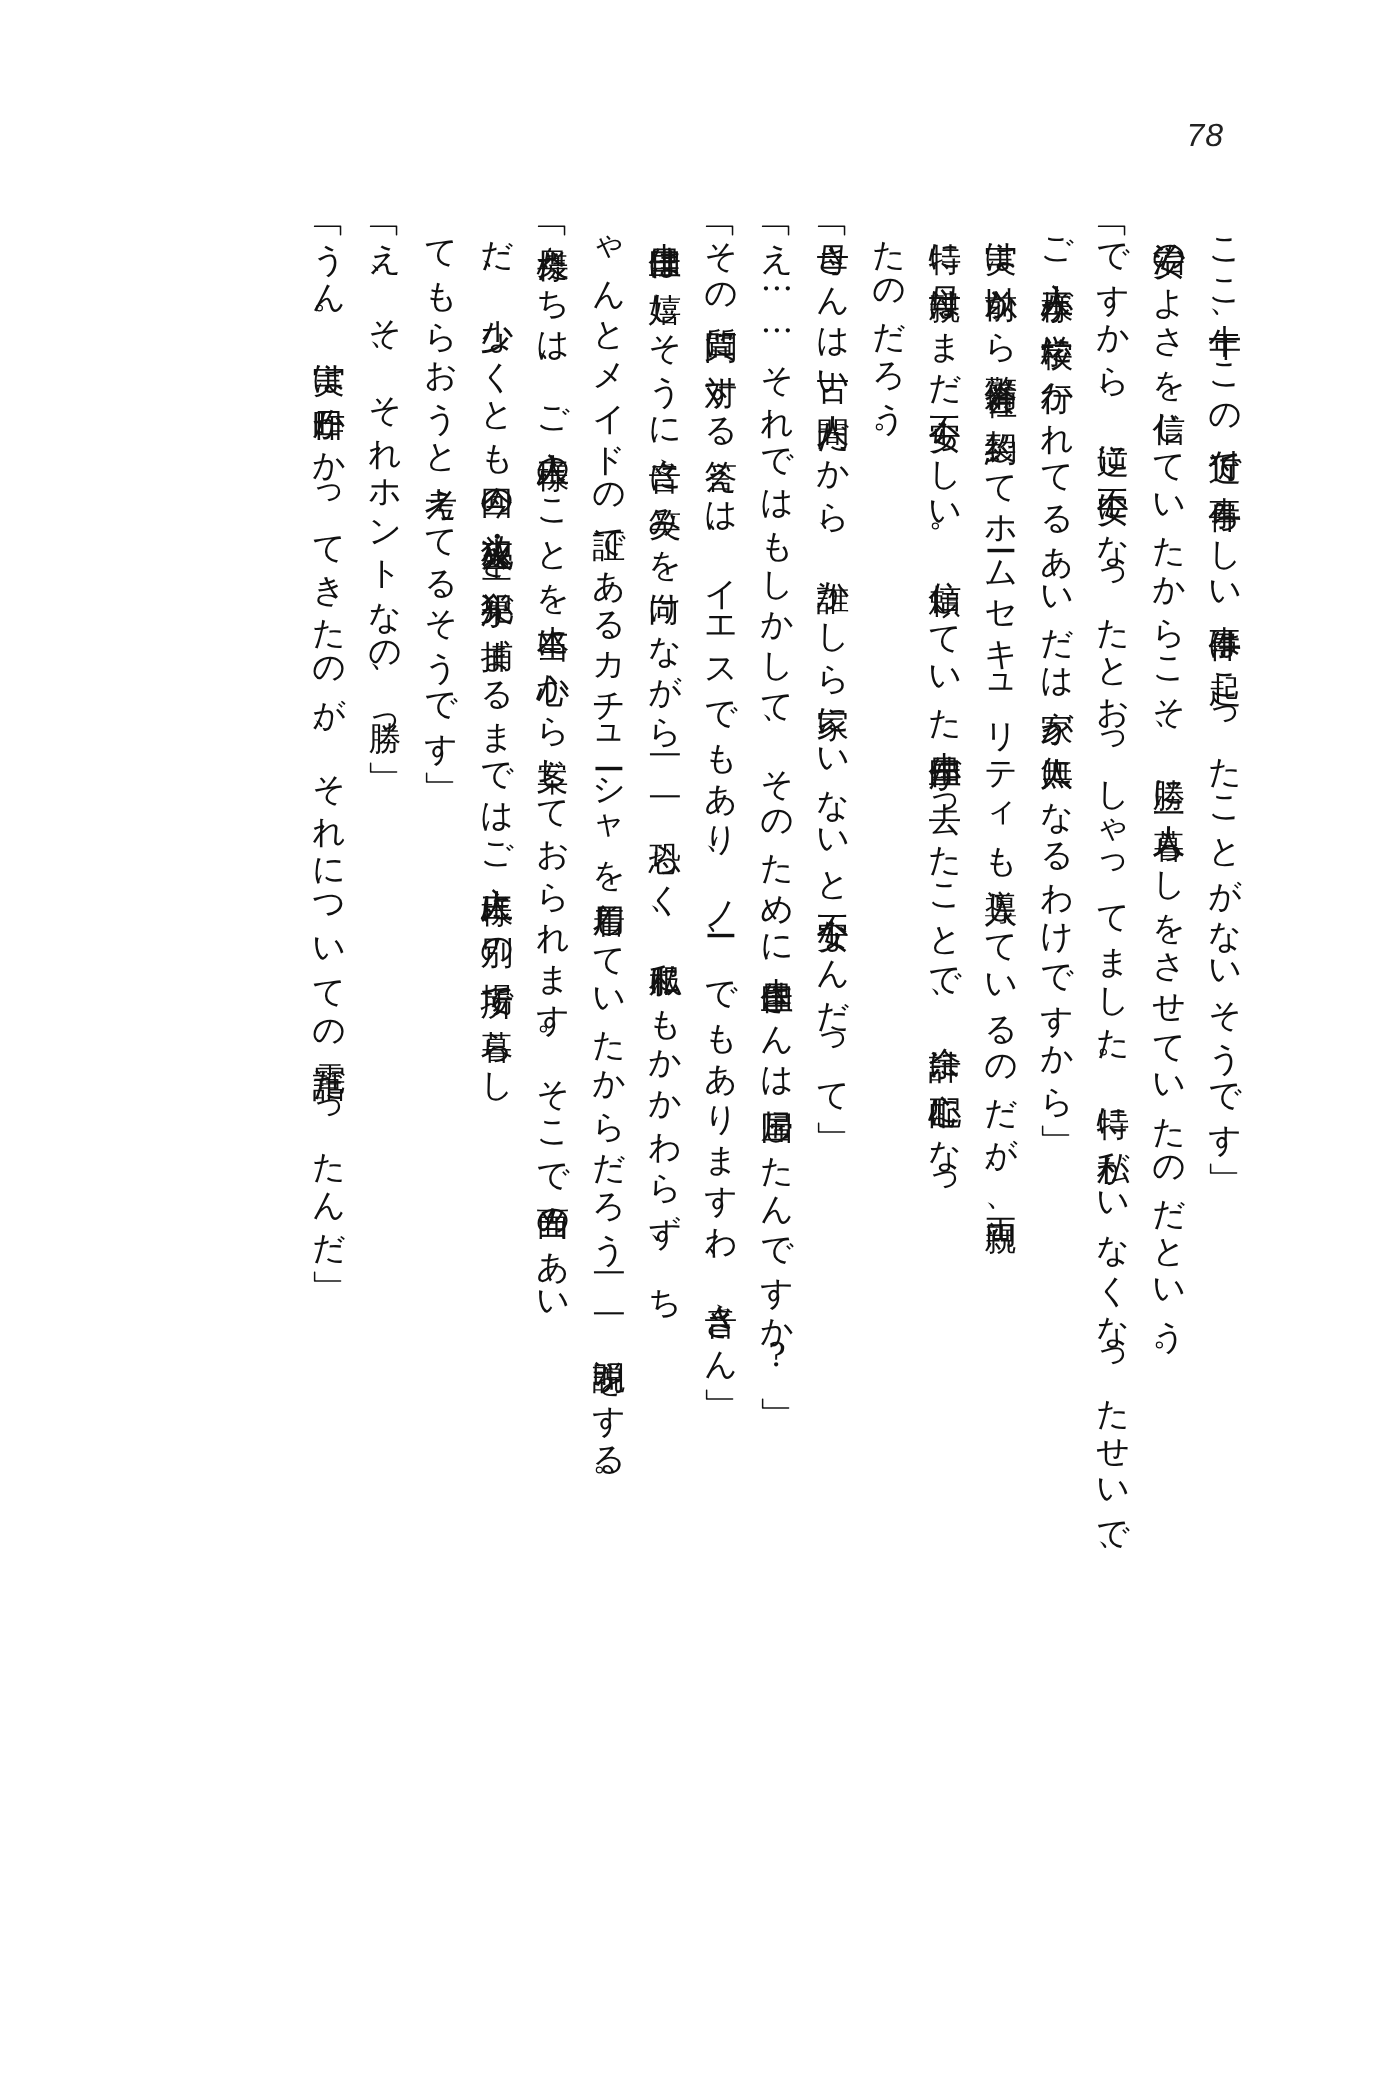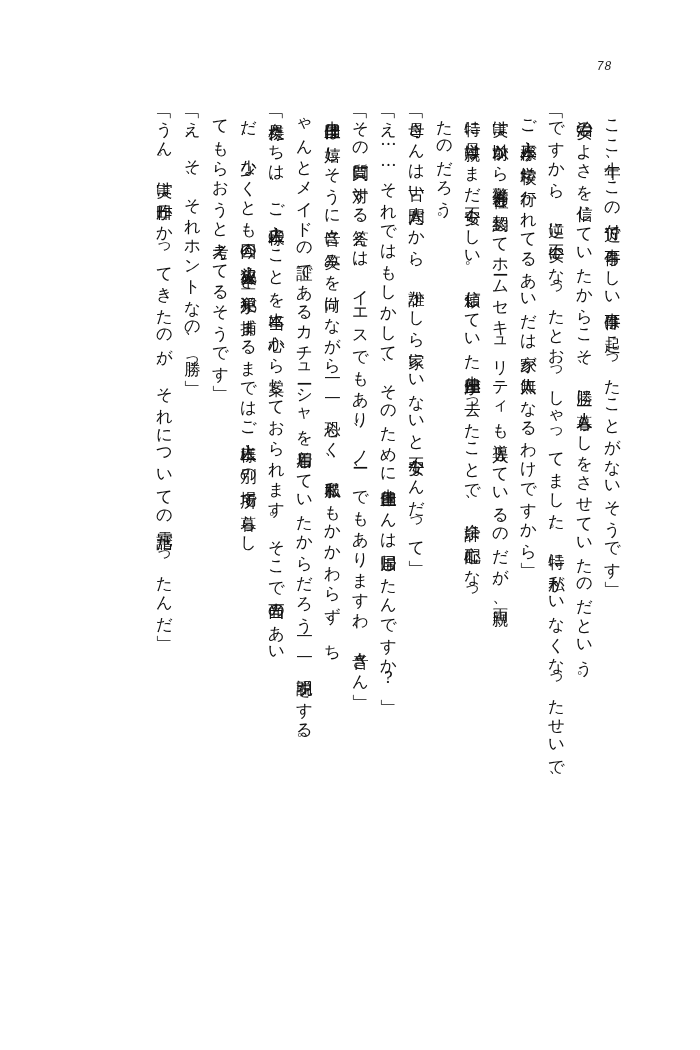--- a/index.html
+++ b/index.html
@@ -17,23 +17,23 @@
   .page {
     position: relative;
     width: 700px;
     height: 1050px;
     box-sizing: border-box;
   }
   .page-number {
     position: absolute;
     top: 60px;
     right: 88px;
-    font-size: 12px;
+    font-size: 16px;
     font-style: italic;
-    font-family: Liberation Mono, monospace;
+    font-family: Liberation Sans, sans-serif;
     color: #222;
     letter-spacing: 0.5px;
     text-align: right;
   }
   .text-body {
     position: absolute;
     top: 108px;
     right: 80px;
     left: 62px;
     height: 900px;

